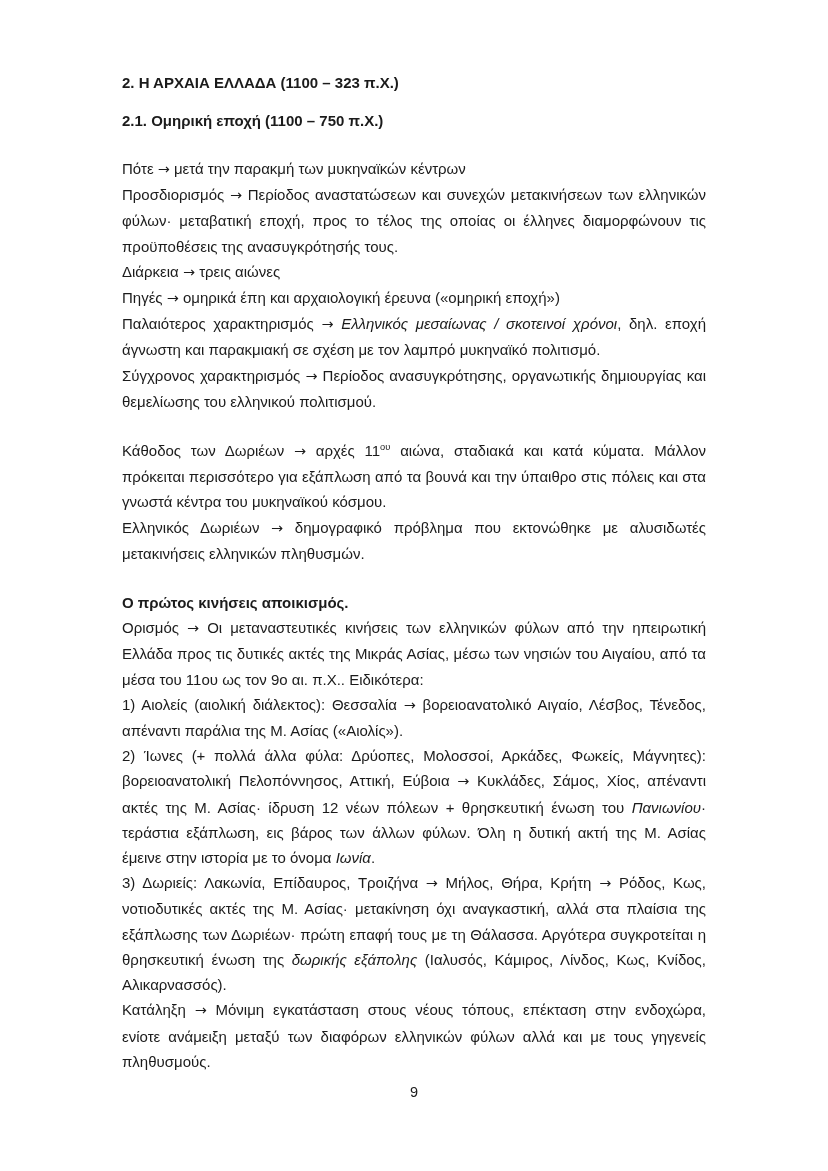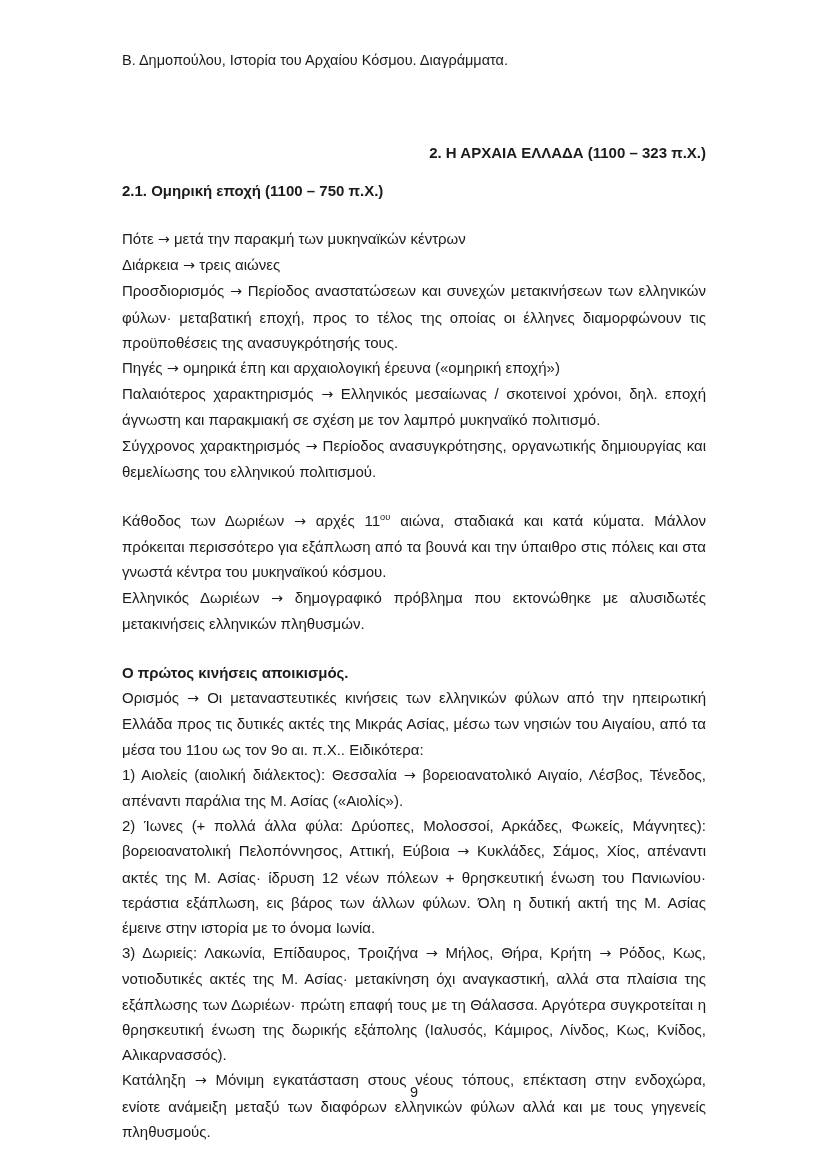--- a/index.html
+++ b/index.html
@@ -23,21 +23,21 @@
     top: 0;
     width: 584px;
   }
   .running-head {
     font-size: 14.5px;
     line-height: 20px;
     padding-top: 50px;
     color: #1b1b1b;
   }
   .doc-title {
-    text-align: right;
+    text-align: left;
     font-weight: bold;
     font-size: 15px;
     line-height: 22px;
     margin-top: 72px;
   }
   .section-heading {
     font-weight: bold;
     font-size: 15px;
     line-height: 22px;
     margin-top: 16px;
@@ -56,20 +56,21 @@
   .block.tight {
     margin-top: 0;
   }
   .u {
     text-underline-offset: 2px;
   }
   .b {
     font-weight: normal;
   }
   .i {
+    font-style: italic;
   }
   sup {
     font-size: 0.62em;
     vertical-align: super;
     line-height: 0;
   }
   .arrow {
     font-family: "DejaVu Sans", sans-serif;
     font-size: 0.96em;
   }
@@ -89,30 +90,29 @@
     color: #1b1b1b;
   }
 </style>
 </head>
 <body>
 
 <div class="page">
 
   <div class="content">
 
-    <div class="running-head">Β. Δημοπούλου, Ιστορία του Αρχαίου Κόσμου. Διαγράμματα.</div>
 
     <div class="doc-title">2. Η ΑΡΧΑΙΑ ΕΛΛΑΔΑ (1100 – 323 π.Χ.)</div>
 
     <div class="section-heading">2.1. Ομηρική εποχή (1100 – 750 π.Χ.)</div>
 
     <div class="block">
       <p class="body"><span class="u">Πότε</span> <span class="arrow">→</span><span> μετά την παρακμή των μυκηναϊκών κέντρων</span></p>
+      <p class="body"><span class="u">Προσδιορισμός</span> <span class="arrow">→</span><span> Περίοδος αναστατώσεων και συνεχών μετακινήσεων των ελληνικών φύλων· μεταβατική εποχή, προς το τέλος της οποίας οι έλληνες διαμορφώνουν τις προϋποθέσεις της ανασυγκρότησής τους.</span></p>
       <p class="body"><span class="u">Διάρκεια</span> <span class="arrow">→</span><span> τρεις αιώνες</span></p>
-      <p class="body"><span class="u">Προσδιορισμός</span> <span class="arrow">→</span><span> Περίοδος αναστατώσεων και συνεχών μετακινήσεων των ελληνικών φύλων· μεταβατική εποχή, προς το τέλος της οποίας οι έλληνες διαμορφώνουν τις προϋποθέσεις της ανασυγκρότησής τους.</span></p>
     </div>
 
     <div class="block tight">
       <p class="body"><span class="u">Πηγές</span> <span class="arrow">→</span><span> ομηρικά έπη και αρχαιολογική έρευνα («ομηρική εποχή»)</span></p>
       <p class="body"><span class="u">Παλαιότερος χαρακτηρισμός</span> <span class="arrow">→</span> <span class="i">Ελληνικός μεσαίωνας / σκοτεινοί χρόνοι</span><span>, δηλ. εποχή άγνωστη και παρακμιακή σε σχέση με τον λαμπρό μυκηναϊκό πολιτισμό.</span></p>
       <p class="body"><span class="u">Σύγχρονος χαρακτηρισμός</span> <span class="arrow">→</span><span> Περίοδος ανασυγκρότησης, οργανωτικής δημιουργίας και θεμελίωσης του ελληνικού πολιτισμού.</span></p>
     </div>
 
     <div class="block">
       <p class="body"><span class="b">Κάθοδος των Δωριέων</span> <span class="arrow">→</span><span> αρχές 11</span><sup>ου</sup><span> αιώνα, σταδιακά και κατά κύματα. Μάλλον πρόκειται περισσότερο για εξάπλωση από τα βουνά και την ύπαιθρο στις πόλεις και στα γνωστά κέντρα του μυκηναϊκού κόσμου.</span></p>

